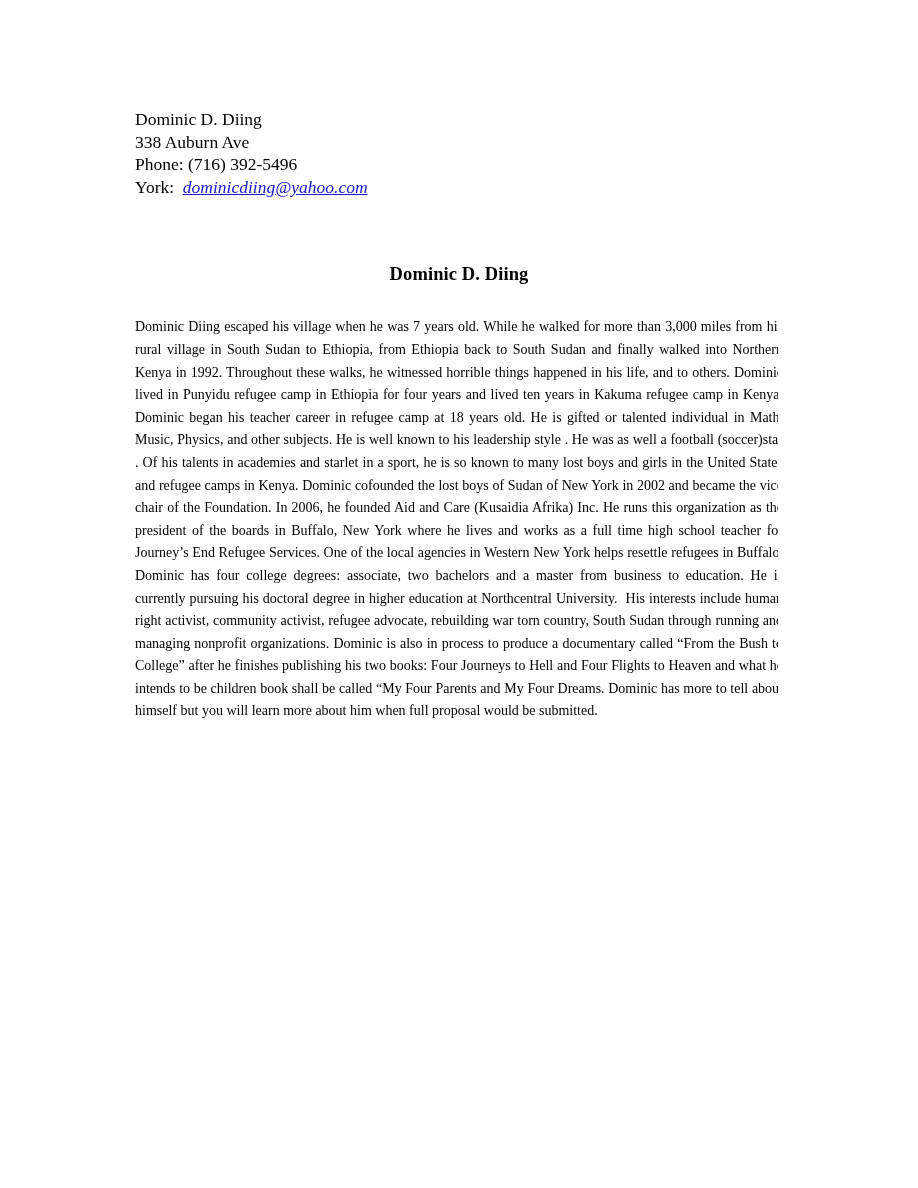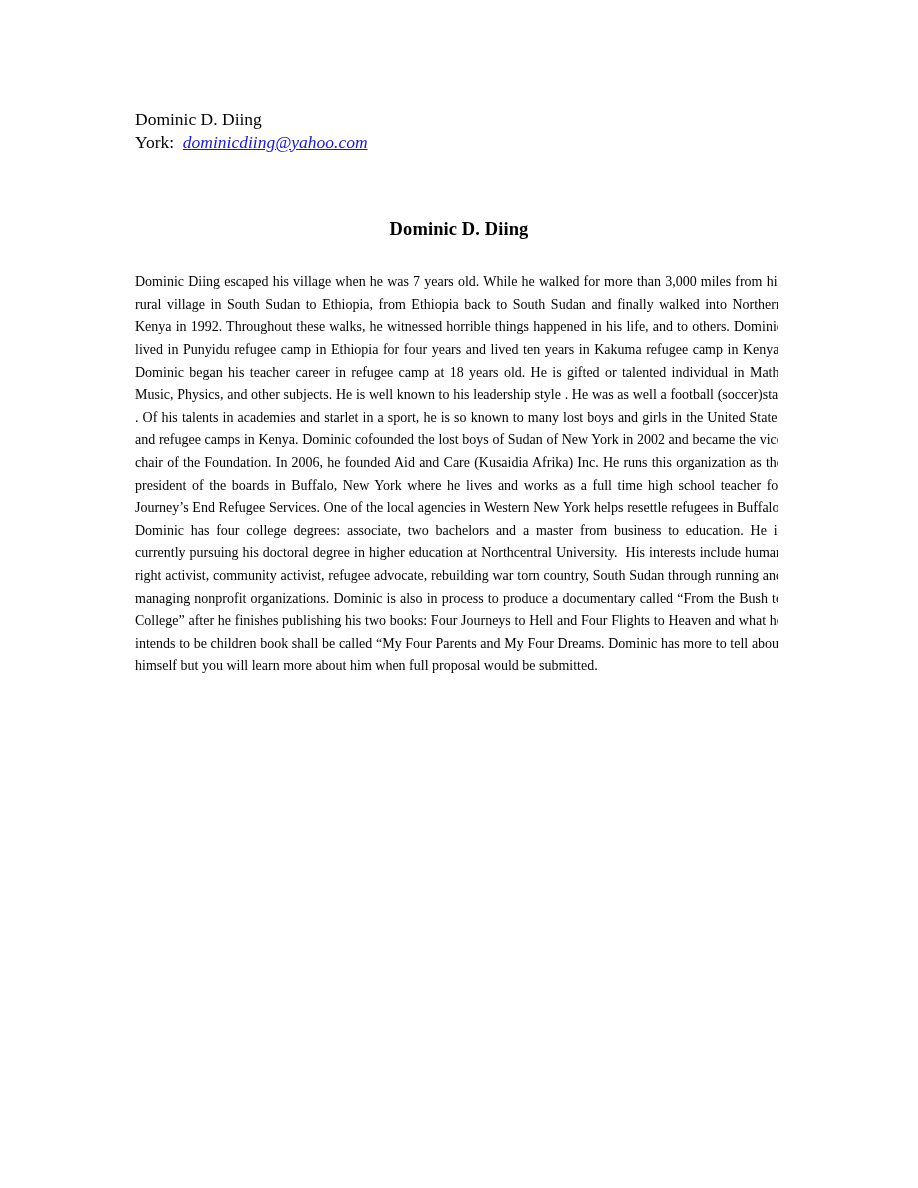--- a/index.html
+++ b/index.html
@@ -66,20 +66,22 @@
   }
 </style>
 </head>
 <body>
 
 <div class="page">
   <div class="content">
 
     <div class="contact-block">
       <div class="contact-line">Dominic D. Diing</div>
+      <div class="contact-line">338 Auburn Ave</div>
+      <div class="contact-line">Phone: (716) 392-5496</div>
       <div class="email-line"><span>York:  </span><a class="email-link" href="#">dominicdiing@yahoo.com</a></div>
     </div>
 
     <h1 class="doc-title">Dominic D. Diing</h1>
 
     <p class="body-paragraph">Dominic Diing escaped his village when he was 7 years old. While he walked for more than 3,000 miles from his rural village in South Sudan to Ethiopia, from Ethiopia back to South Sudan and finally walked into Northern Kenya in 1992. Throughout these walks, he witnessed horrible things happened in his life, and to others. Dominic lived in Punyidu refugee camp in Ethiopia for four years and lived ten years in Kakuma refugee camp in Kenya. Dominic began his teacher career in refugee camp at 18 years old. He is gifted or talented individual in Math, Music, Physics, and other subjects. He is well known to his leadership style . He was as well a football (soccer)star . Of his talents in academies and starlet in a sport, he is so known to many lost boys and girls in the United States and refugee camps in Kenya. Dominic cofounded the lost boys of Sudan of New York in 2002 and became the vice chair of the Foundation. In 2006, he founded Aid and Care (Kusaidia Afrika) Inc. He runs this organization as the president of the boards in Buffalo, New York where he lives and works as a full time high school teacher for Journey’s End Refugee Services. One of the local agencies in Western New York helps resettle refugees in Buffalo. Dominic has four college degrees: associate, two bachelors and a master from business to education. He is currently pursuing his doctoral degree in higher education at Northcentral University.  His interests include human right activist, community activist, refugee advocate, rebuilding war torn country, South Sudan through running and managing nonprofit organizations. Dominic is also in process to produce a documentary called “From the Bush to College” after he finishes publishing his two books: Four Journeys to Hell and Four Flights to Heaven and what he intends to be children book shall be called “My Four Parents and My Four Dreams. Dominic has more to tell about himself but you will learn more about him when full proposal would be submitted.</p>
 
   </div>
 </div>
 

